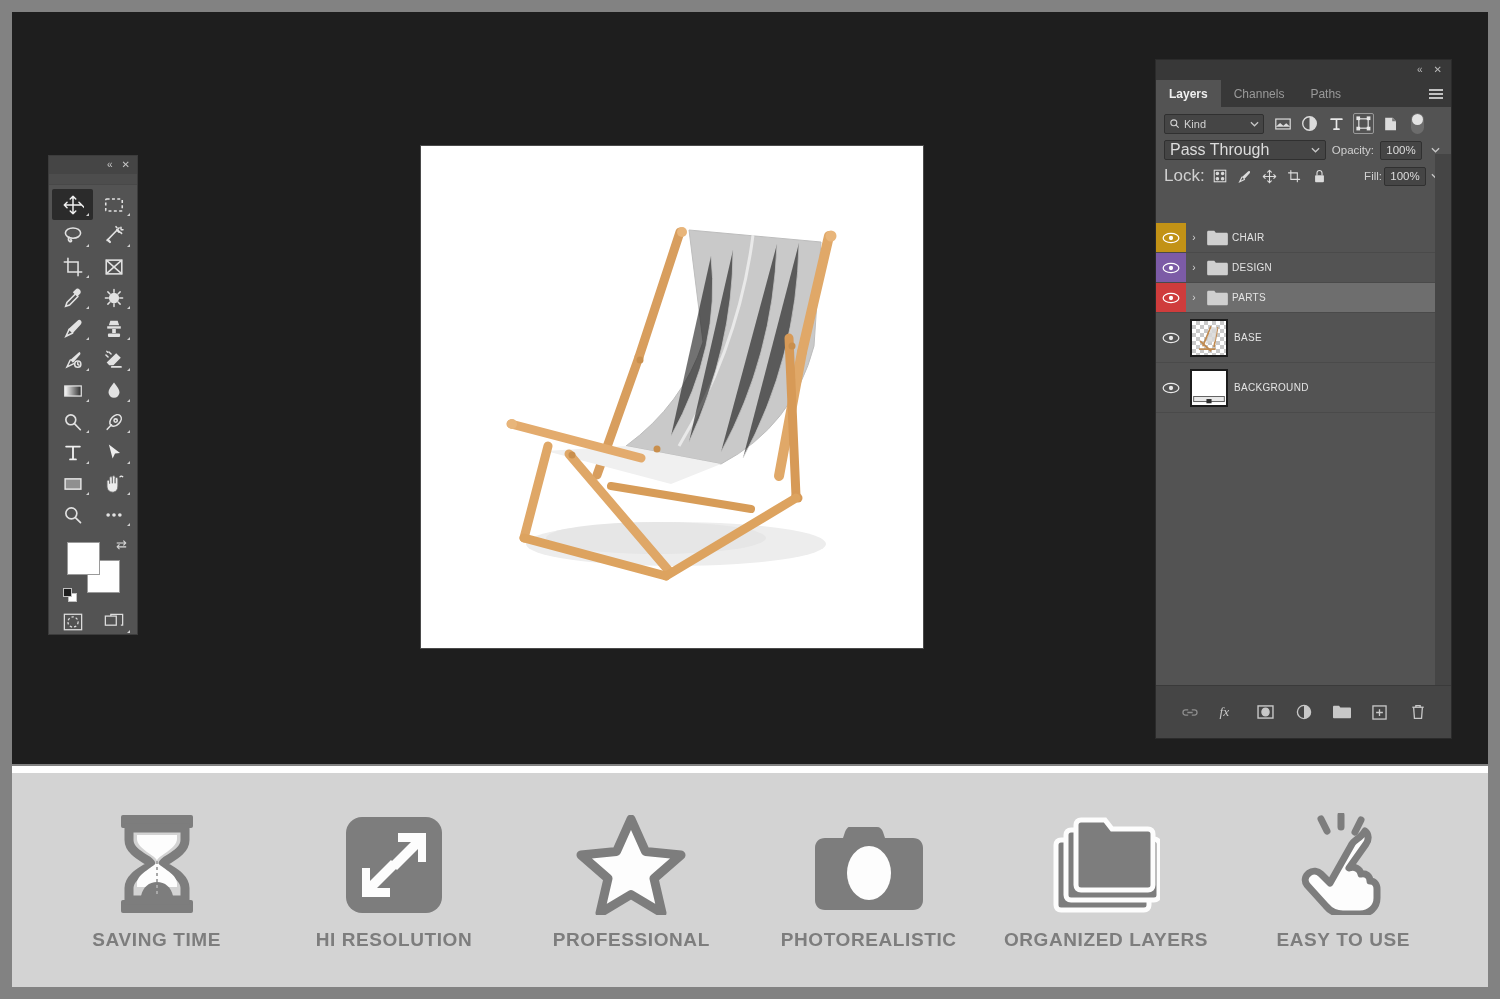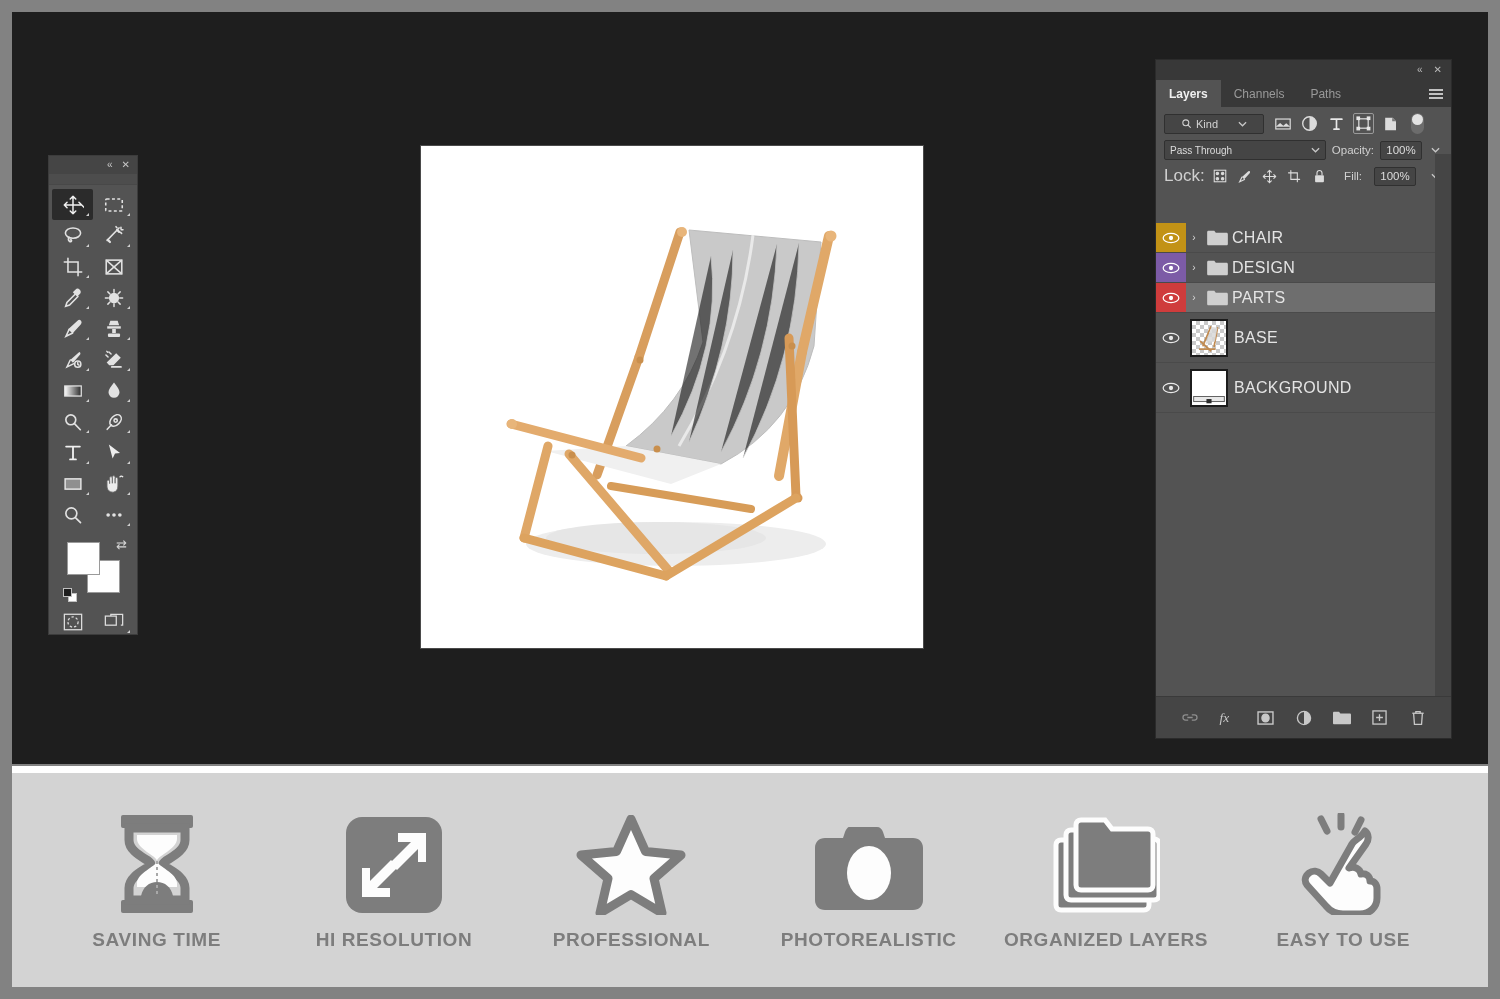--- a/index.html
+++ b/index.html
@@ -130,21 +130,21 @@
   .lp-body { background: #535353; height: calc(100% - 47px); position: relative; }
 
   .filter-row {
     display: flex; align-items: center; gap: 0px;
     padding: 6px 8px 4px 8px;
   }
   .kind-select {
     width: 100px; height: 20px; background: #454545;
     border: 1px solid #303030; border-radius: 2px;
     display: flex; align-items: center; gap: 4px;
-    padding: 0 16px; cursor: pointer;
+    padding: 0 4px; cursor: pointer;
   }
   .kind-select .lbl { font-size: 11px; color: #d2d2d2; flex: 1; }
   .filter-icons { display: flex; align-items: center; gap: 6px; margin-left: 8px; }
   .fi {
     width: 21px; height: 21px; display: flex; align-items: center; justify-content: center;
     cursor: pointer; border-radius: 2px;
   }
   .fi.boxed { border: 1px solid #9a9a9a; }
   .toggle-pill {
     width: 13px; height: 21px; border-radius: 7px;
@@ -154,38 +154,38 @@
     content:''; position: absolute; left: 1px; top: 1px;
     width: 11px; height: 11px; border-radius: 50%; background: #e2e2e2;
   }
 
   .blend-row { display: flex; align-items: center; padding: 2px 8px 4px 8px; gap: 6px; }
   .blend-select {
     flex: 1; height: 20px; background: #454545;
     border: 1px solid #303030; border-radius: 2px;
     display: flex; align-items: center; padding: 0 5px; cursor: pointer;
   }
-  .blend-select .lbl { flex: 1; font-size: 10px; color: #dcdcdc; }
+  .blend-select .lbl { flex: 1; font-size: 16px; color: #dcdcdc; }
   .opacity-label { font-size: 11.5px; color: #d0d0d0; white-space: nowrap; }
   .num-field {
     width: 42px; height: 19px; background: #454545;
     border: 1px solid #303030; border-radius: 2px;
     display: flex; align-items: center; justify-content: center;
     font-size: 11.5px; color: #dcdcdc; cursor: text;
   }
   .num-stepper {
     width: 15px; height: 19px; display: flex; align-items: center; justify-content: center;
     cursor: pointer;
   }
 
   .lock-row { display: flex; align-items: center; padding: 2px 8px 6px 8px; gap: 7px; }
   .lock-label { font-size: 17px; color: #d0d0d0; }
   .lock-icons { display: flex; align-items: center; gap: 9px; }
   .lk { width: 16px; height: 16px; display:flex; align-items:center; justify-content:center; cursor:pointer; }
-  .fill-group { margin-left: auto; display: flex; align-items: center; gap: 12px; justify-content: flex-end; }
+  .fill-group { margin-left: auto; display: flex; align-items: center; gap: 2px; justify-content: flex-end; }
 
   .layer-list { position: absolute; left: 0; right: 0; top: 116px; bottom: 42px; }
   .layer-row {
     display: flex; align-items: center; height: 30px;
     background: #535353; border-bottom: 1px solid #4a4a4a;
     cursor: pointer; position: relative;
   }
   .layer-row.selected { background: #6e6e6e; }
   .layer-row.tall { height: 50px; }
   .tag { width: 30px; align-self: stretch; display:flex; align-items:center; justify-content:center; }
@@ -200,24 +200,24 @@
     background-image:
       linear-gradient(45deg, #c9c9c9 25%, transparent 25%),
       linear-gradient(-45deg, #c9c9c9 25%, transparent 25%),
       linear-gradient(45deg, transparent 75%, #c9c9c9 75%),
       linear-gradient(-45deg, transparent 75%, #c9c9c9 75%);
     background-size: 8px 8px;
     background-position: 0 0, 0 4px, 4px -4px, -4px 0px;
     background-color: #ffffff;
   }
   .thumb svg { position: absolute; inset: 0; }
-  .layer-name { font-size: 16px; color: #e4e4e4; letter-spacing: .3px; }
+  .layer-name { font-size: 10px; color: #e4e4e4; letter-spacing: .3px; }
 
   .lp-footer {
-    position: absolute; left: 0; right: 0; bottom: 0; height: 42px;
+    position: absolute; left: 0; right: 0; bottom: 0; height: 53px;
     background: #454545; border-top: 1px solid #3a3a3a;
     display: flex; align-items: center; justify-content: center; gap: 20px;
   }
   .ft { width: 18px; height: 18px; display:flex; align-items:center; justify-content:center; cursor:pointer; }
   .panel-gutter {
     position: absolute; right: 0; top: 47px; bottom: 42px; width: 16px;
     background: #454545;
   }
 
   

